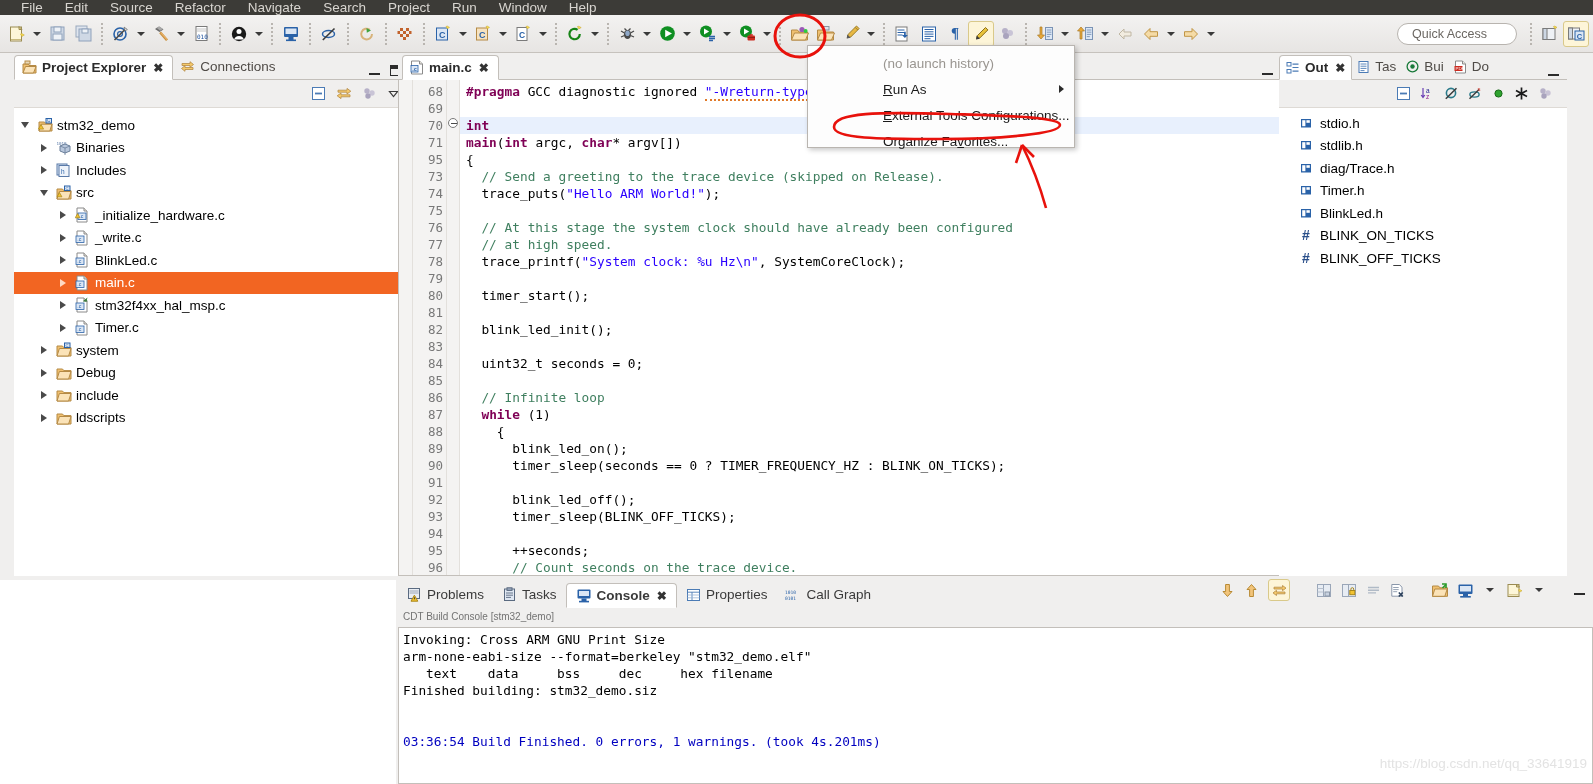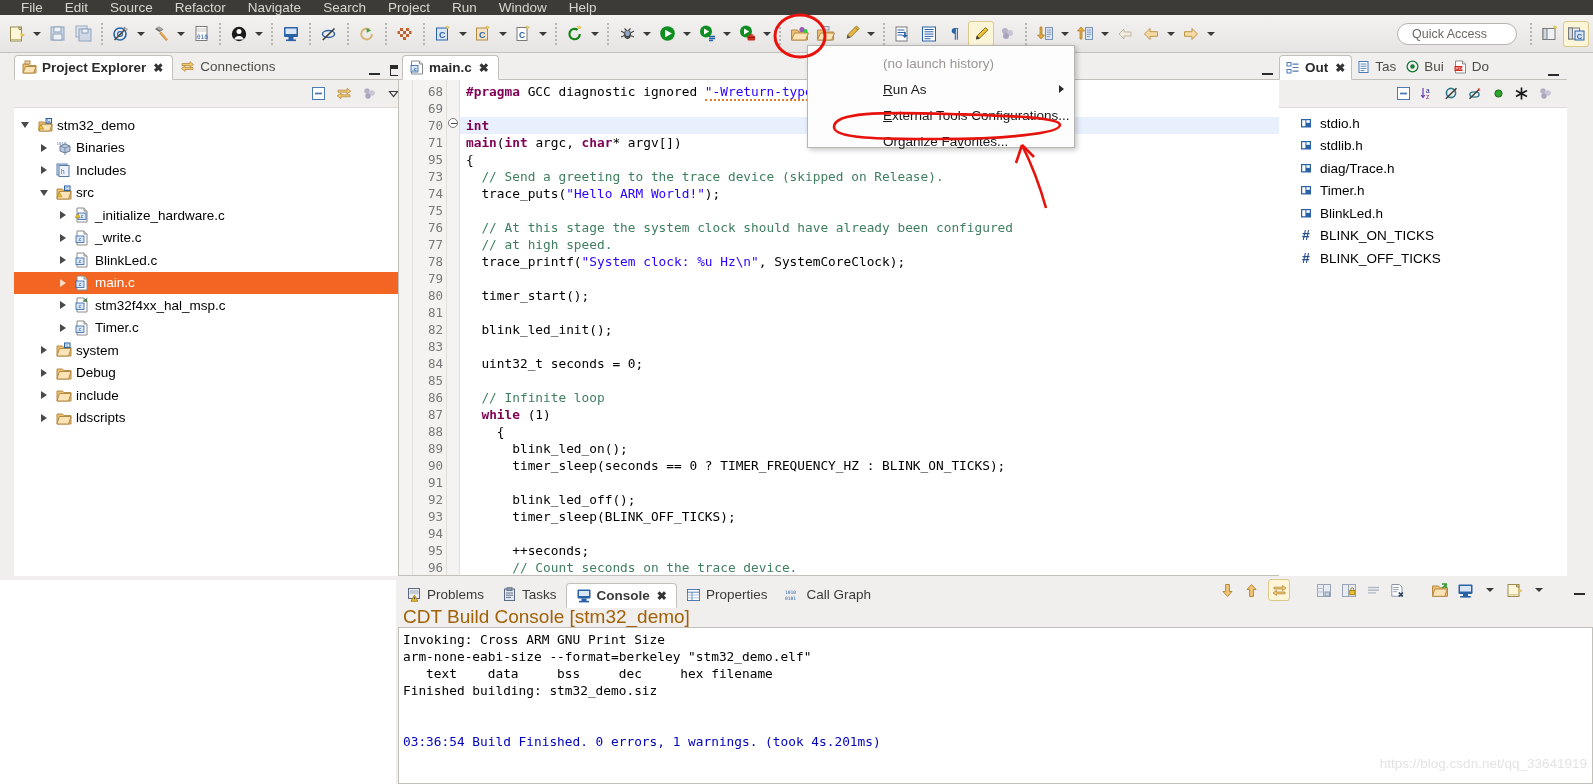--- a/index.html
+++ b/index.html
@@ -153,21 +153,21 @@
     background: #f0efee;
   }
   .console-body {
     position: absolute; left: 0; top: 47px; right: 0; bottom: 0;
     background: #fff; border: 1px solid #c3bfba;
     font-family: "DejaVu Sans Mono", monospace; font-size: 12.8px;
     padding: 3px 0 0 4px; overflow: hidden;
   }
   .cl { height: 17px; line-height: 17px; white-space: pre; color: #000; }
   .cl.blue { color: #0000c0; }
-  .console-title { height: 19px; font-size: 19px; color: #a16207; padding-left: 5px; line-height: 19px;}
+  .console-title { height: 19px; font-size: 10px; color: #737373; padding-left: 5px; line-height: 19px;}
   .btabrow { height: 27px; display: flex; align-items: flex-end; position: relative; }
   .btab {
     display: flex; align-items: center; gap: 5px; height: 25px; padding: 0 9px;
     font-size: 13.5px; color: #3a3a3a; cursor: default; white-space: nowrap;
   }
   .btab.active {
     background: #fff; border: 1px solid #c3bfba; border-bottom-color:#fff;
     border-top-left-radius:4px; border-top-right-radius:4px;
     font-weight: bold; margin-bottom: -1px; z-index:2;
   }

